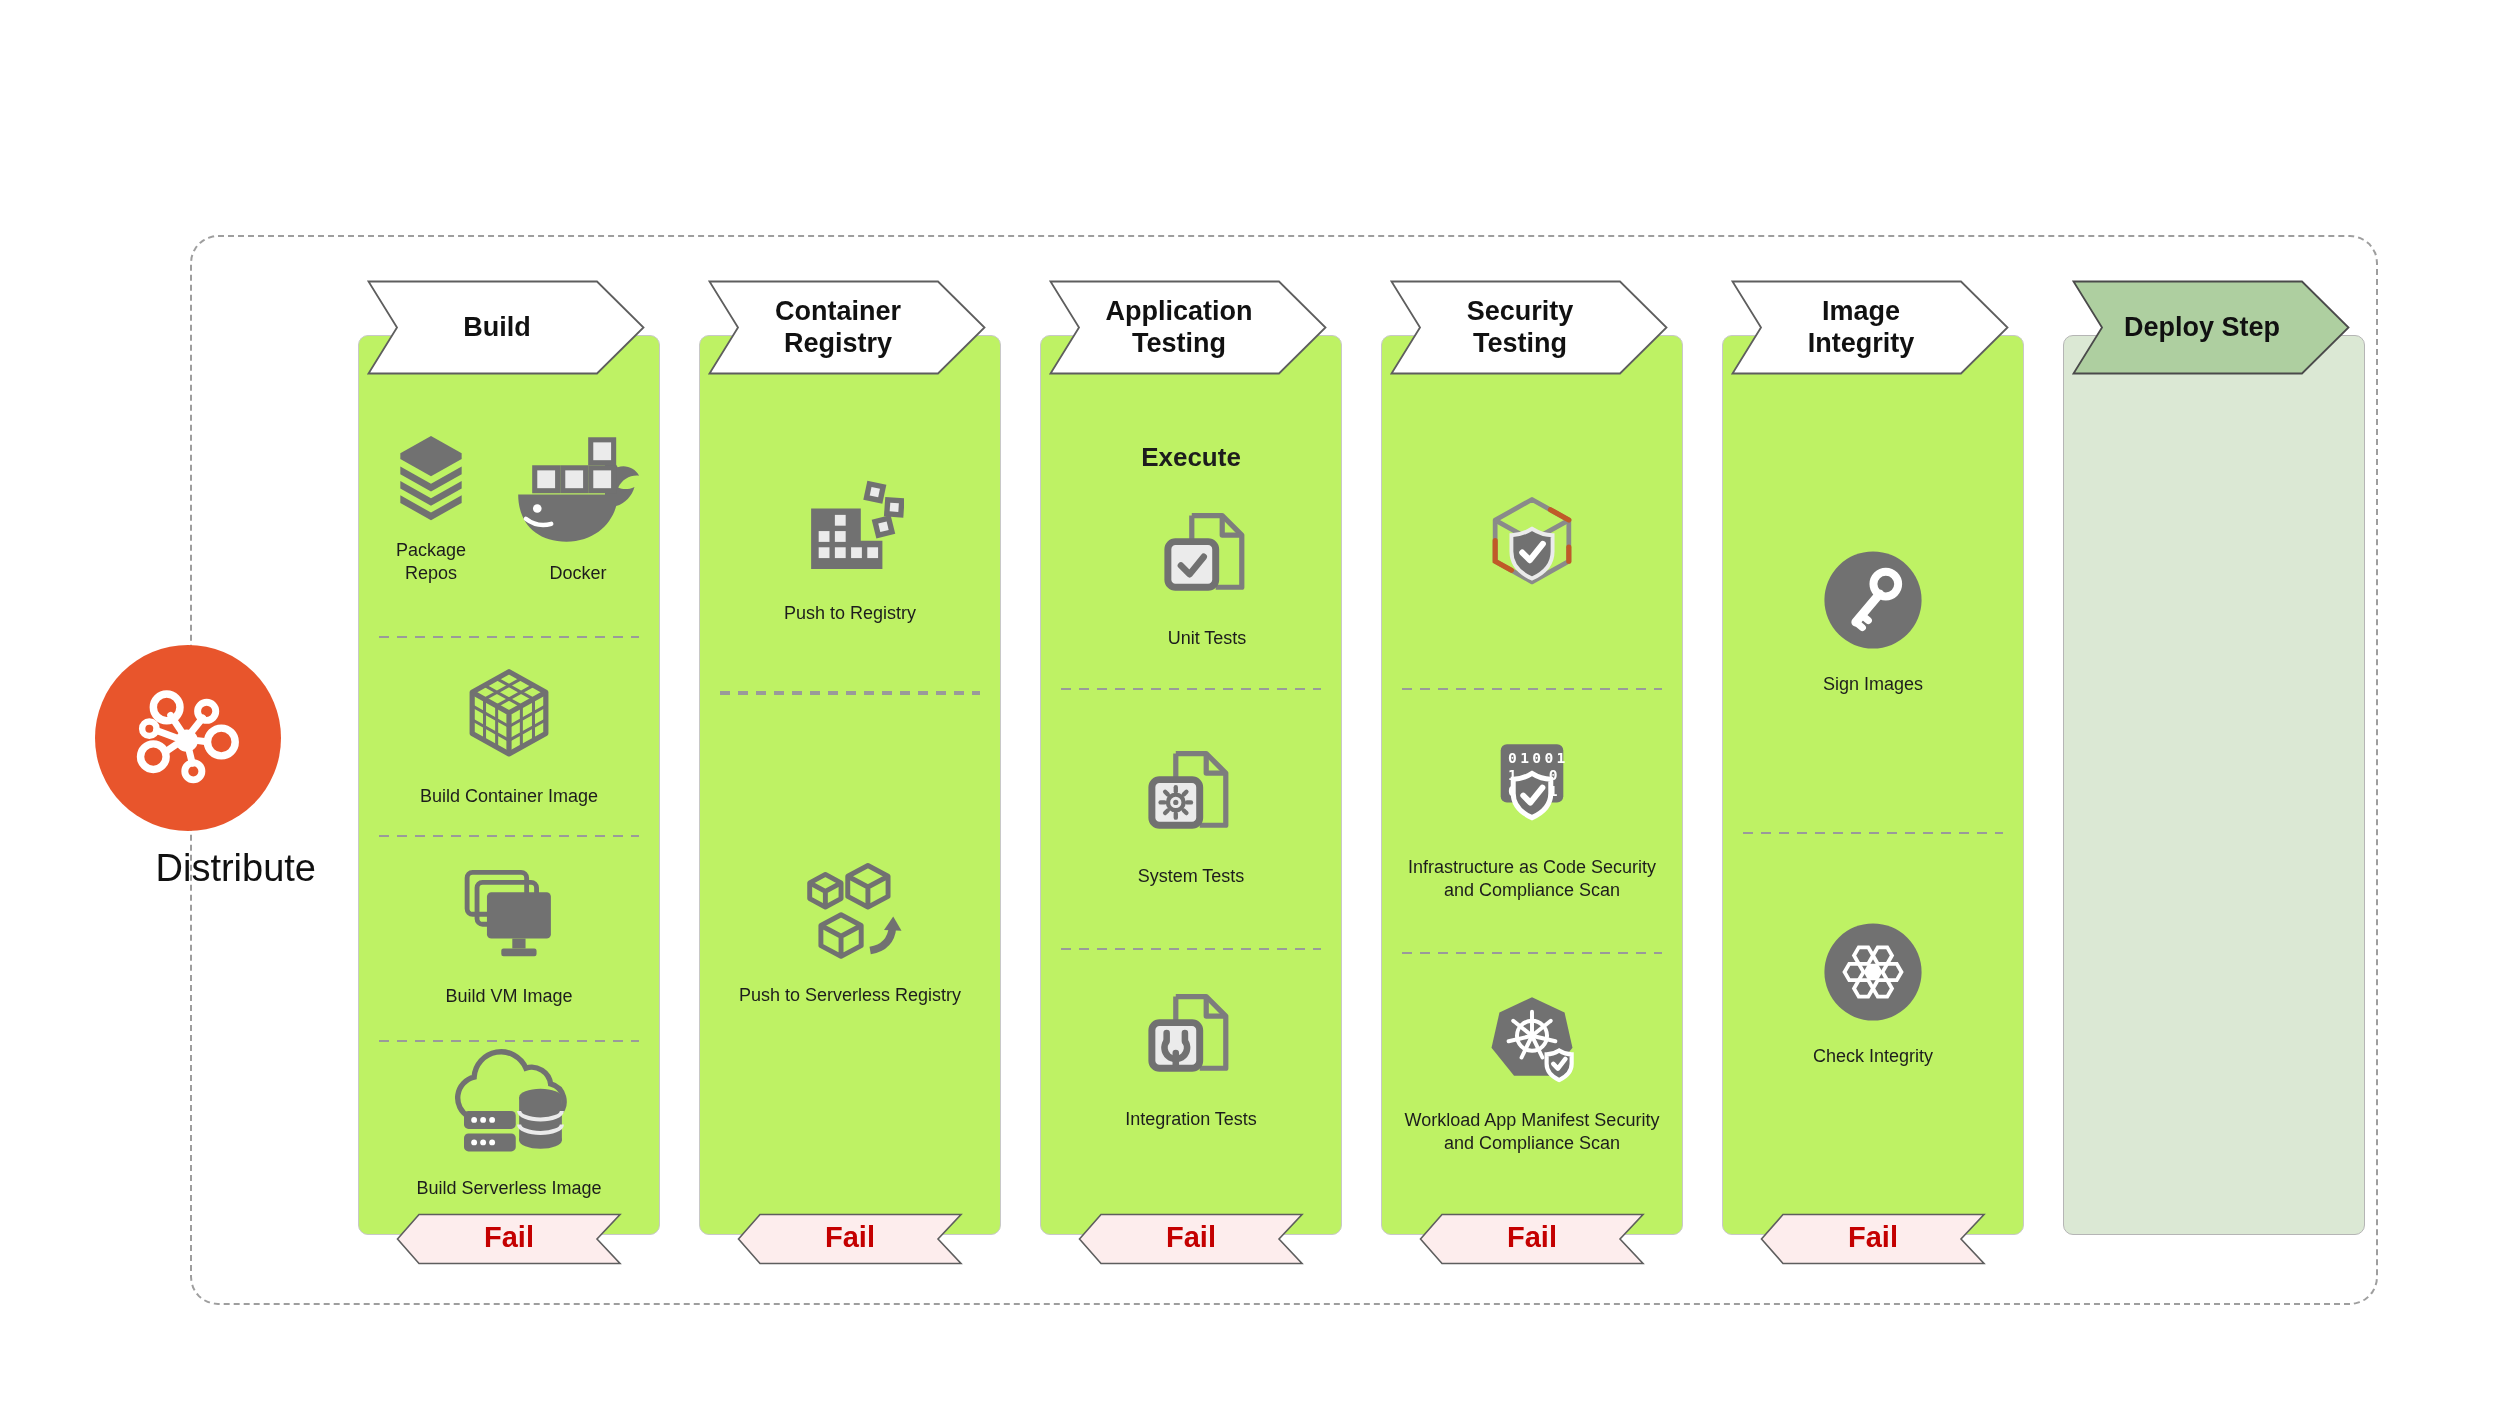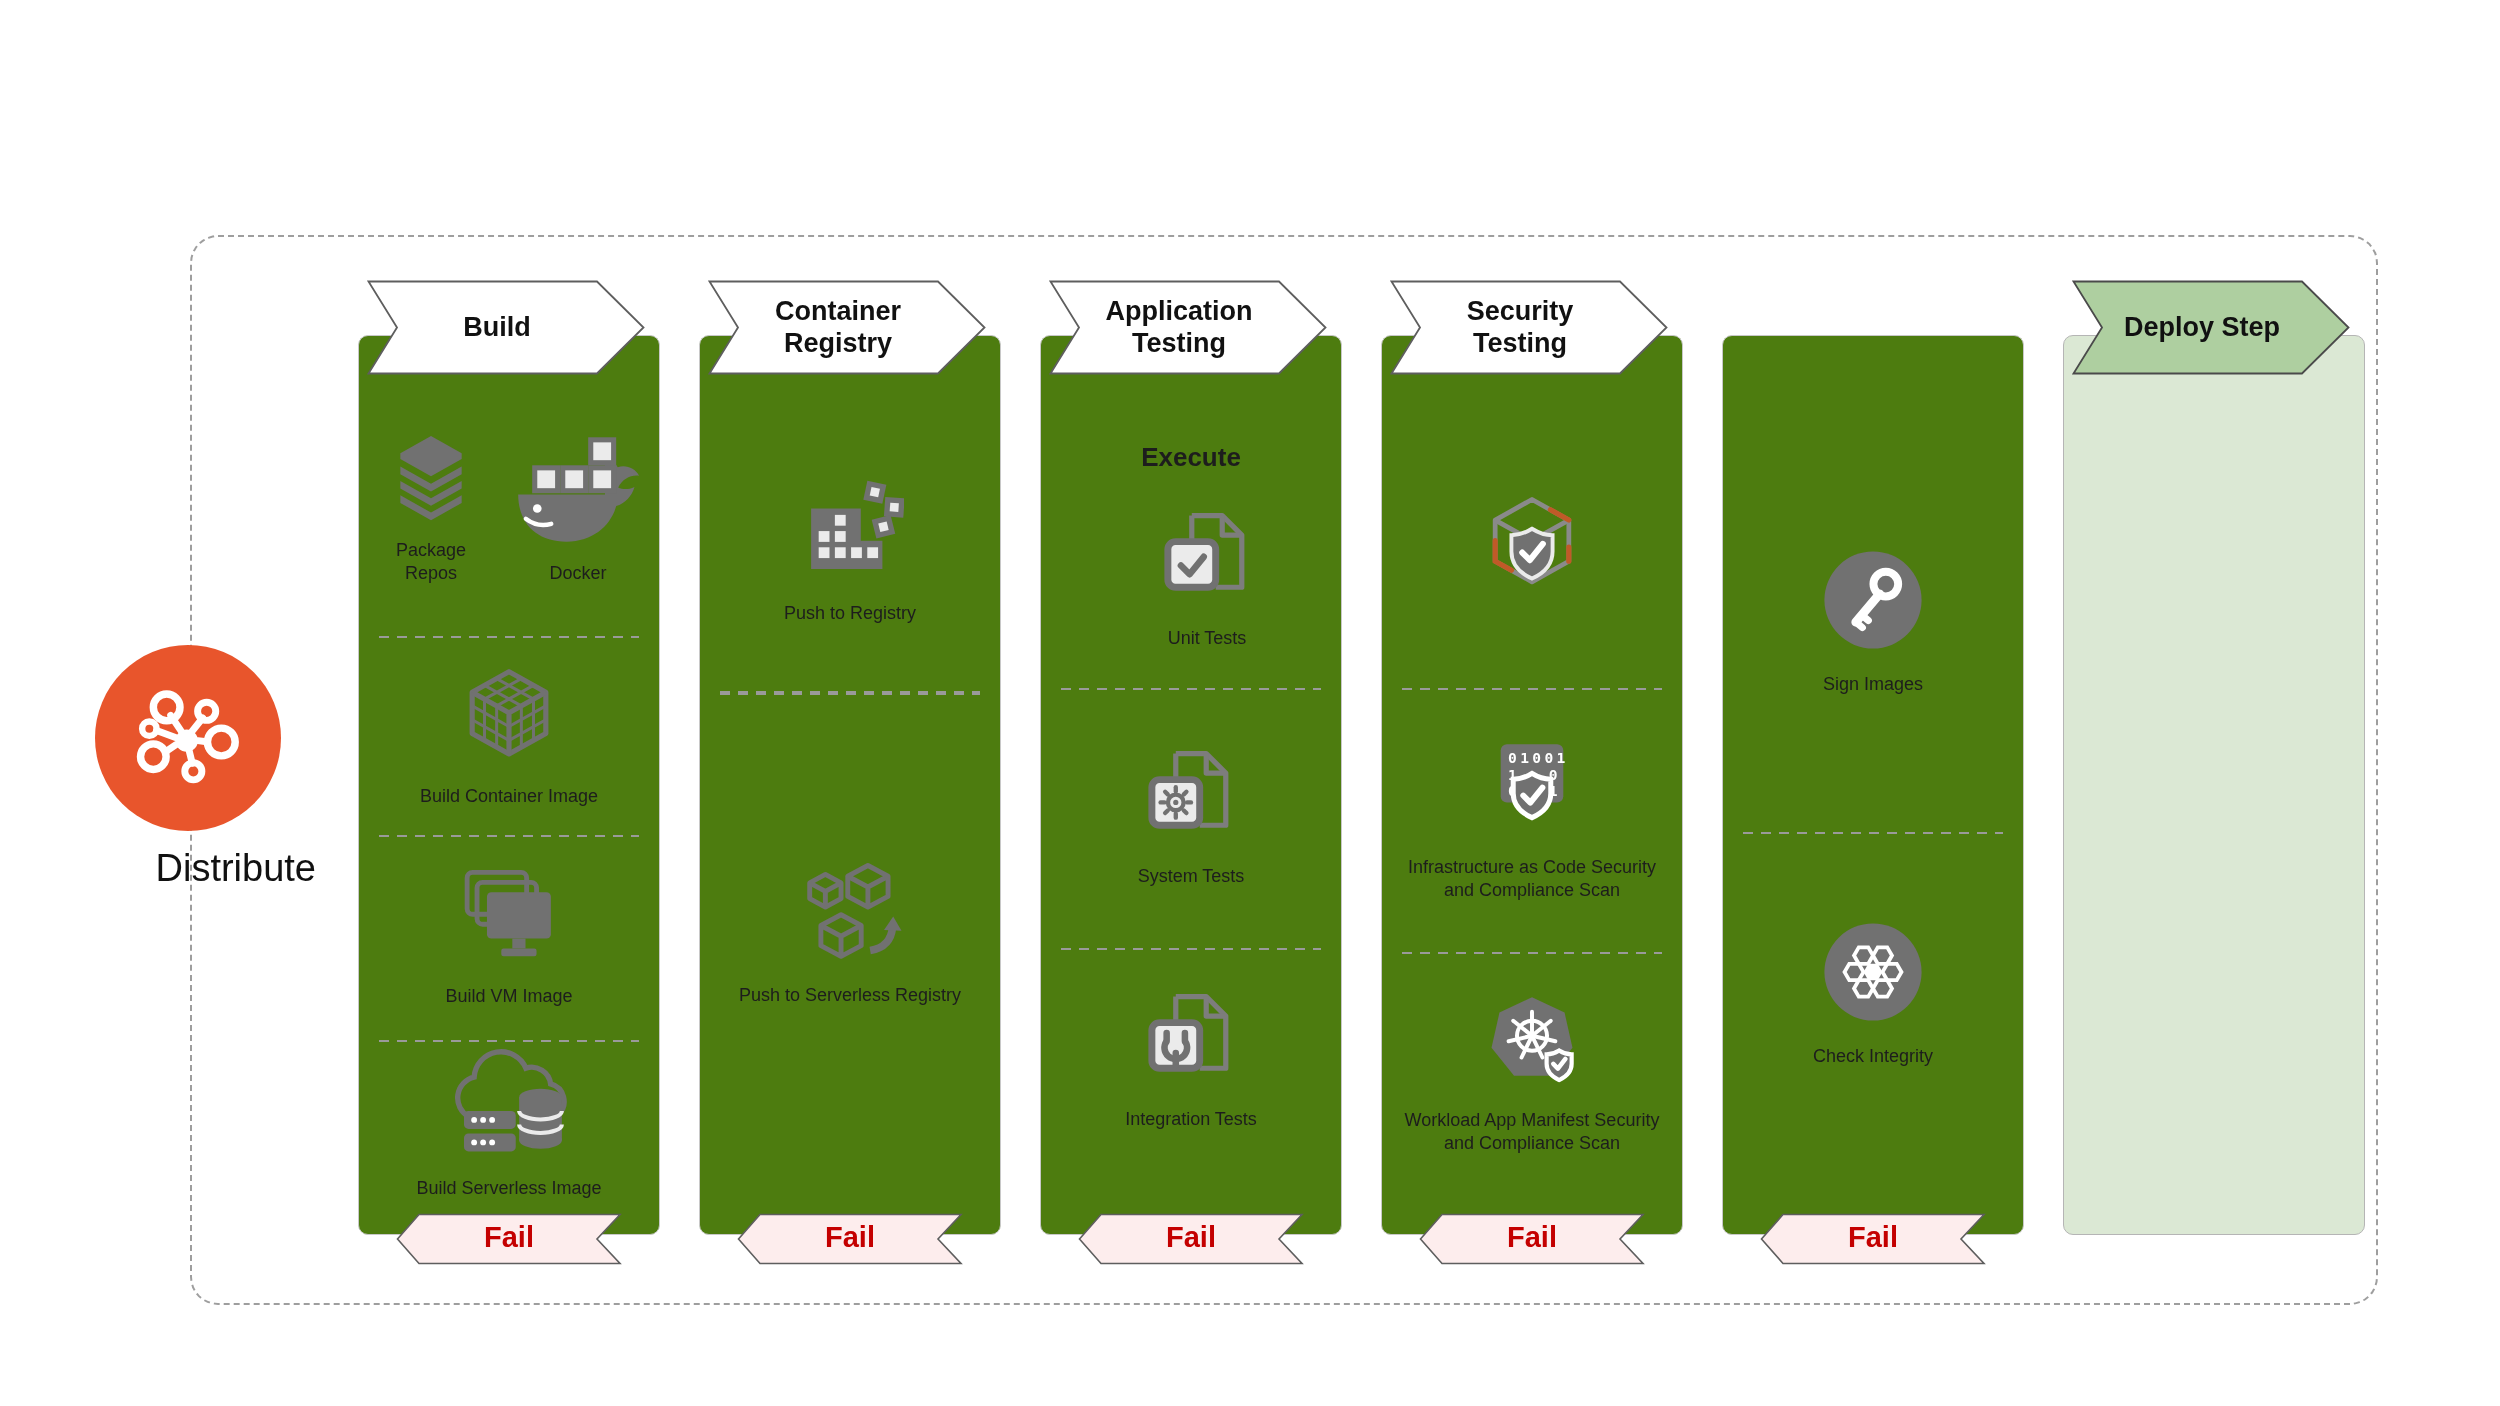--- a/index.html
+++ b/index.html
@@ -13,21 +13,21 @@
                display:flex;align-items:center;justify-content:center;}
   .dist-label{margin-top:16px;font-size:38px;color:#111;}
   
   .columns{position:absolute;left:358px;top:280px;display:flex;gap:39px;z-index:2;}
   .col{position:relative;width:302px;height:1000px;}
   .banner{position:absolute;top:0;left:9px;width:278px;height:95px;z-index:3;}
   .banner svg{position:absolute;inset:0;}
   .banner-label{position:absolute;left:34px;right:52px;top:0;bottom:0;display:flex;align-items:center;
                 justify-content:center;text-align:center;font-weight:bold;font-size:27px;line-height:1.15;color:#111;}
   .panel{position:absolute;left:0;top:55px;width:302px;height:900px;box-sizing:border-box;
-         background:#4d7c0f;border:1px solid #C8C8C8;border-radius:10px;
+         background:#bef264;border:1px solid #C8C8C8;border-radius:10px;
          display:flex;flex-direction:column;padding-top:46px;}
   .panel.green{background:#DBE8D4;border-color:#B5B5B5;}
   .divider{height:2px;margin:0 20px;flex:0 0 2px;
            background:repeating-linear-gradient(to right,#9A9A9A 0 10px,transparent 10px 18px);}
   .sec{display:flex;flex-direction:column;align-items:center;justify-content:center;box-sizing:border-box;}
   .item{display:flex;flex-direction:column;align-items:center;gap:20px;}
   .pair-row{display:flex;align-items:flex-end;gap:20px;}
   .pair{display:flex;flex-direction:column;align-items:center;gap:14px;}
   .lbl{font-size:18px;line-height:1.28;text-align:center;max-width:272px;color:#1d1d1d;}
   .lbl.narrow{max-width:118px;}
@@ -378,20 +378,26 @@
       </div>
       <div class="fail">
         <svg viewBox="0 0 226 52" preserveAspectRatio="none">
           <polygon points="23,1.5 224,1.5 201,26 224,50.5 23,50.5 1.5,26" fill="#FDEDED" stroke="#5E5E5E" stroke-width="1.6"></polygon>
         </svg>
         <div class="fail-label">Fail</div>
       </div>
     </div>
 
     <div class="col">
+      <div class="banner">
+        <svg viewBox="0 0 278 95" preserveAspectRatio="none">
+          <polygon points="1.5,1.5 230,1.5 276.5,47.5 230,93.5 1.5,93.5 30,47.5" fill="#FFFFFF" stroke="#5E5E5E" stroke-width="1.8"></polygon>
+        </svg>
+        <div class="banner-label">Image Integrity</div>
+      </div>
       <div class="panel">
         <div class="sec" style="flex:0 0 450px;padding-top:30px">
           <div class="item">
             <svg width="106" height="106" viewBox="0 0 48 48">
               <circle cx="24" cy="24" r="22" fill="#717171"></circle>
               <circle cx="29.8" cy="16.8" r="5.6" fill="none" stroke="#fff" stroke-width="3.6"></circle>
               <path d="M27 21.2 L16.2 34" stroke="#fff" stroke-width="4" stroke-linecap="round"></path>
               <path d="M18.9 30.8 L21.9 33.3 M16.2 34 L19.2 36.5" stroke="#fff" stroke-width="3.2" stroke-linecap="round"></path>
             </svg>
             <div class="lbl">Sign Images</div>

